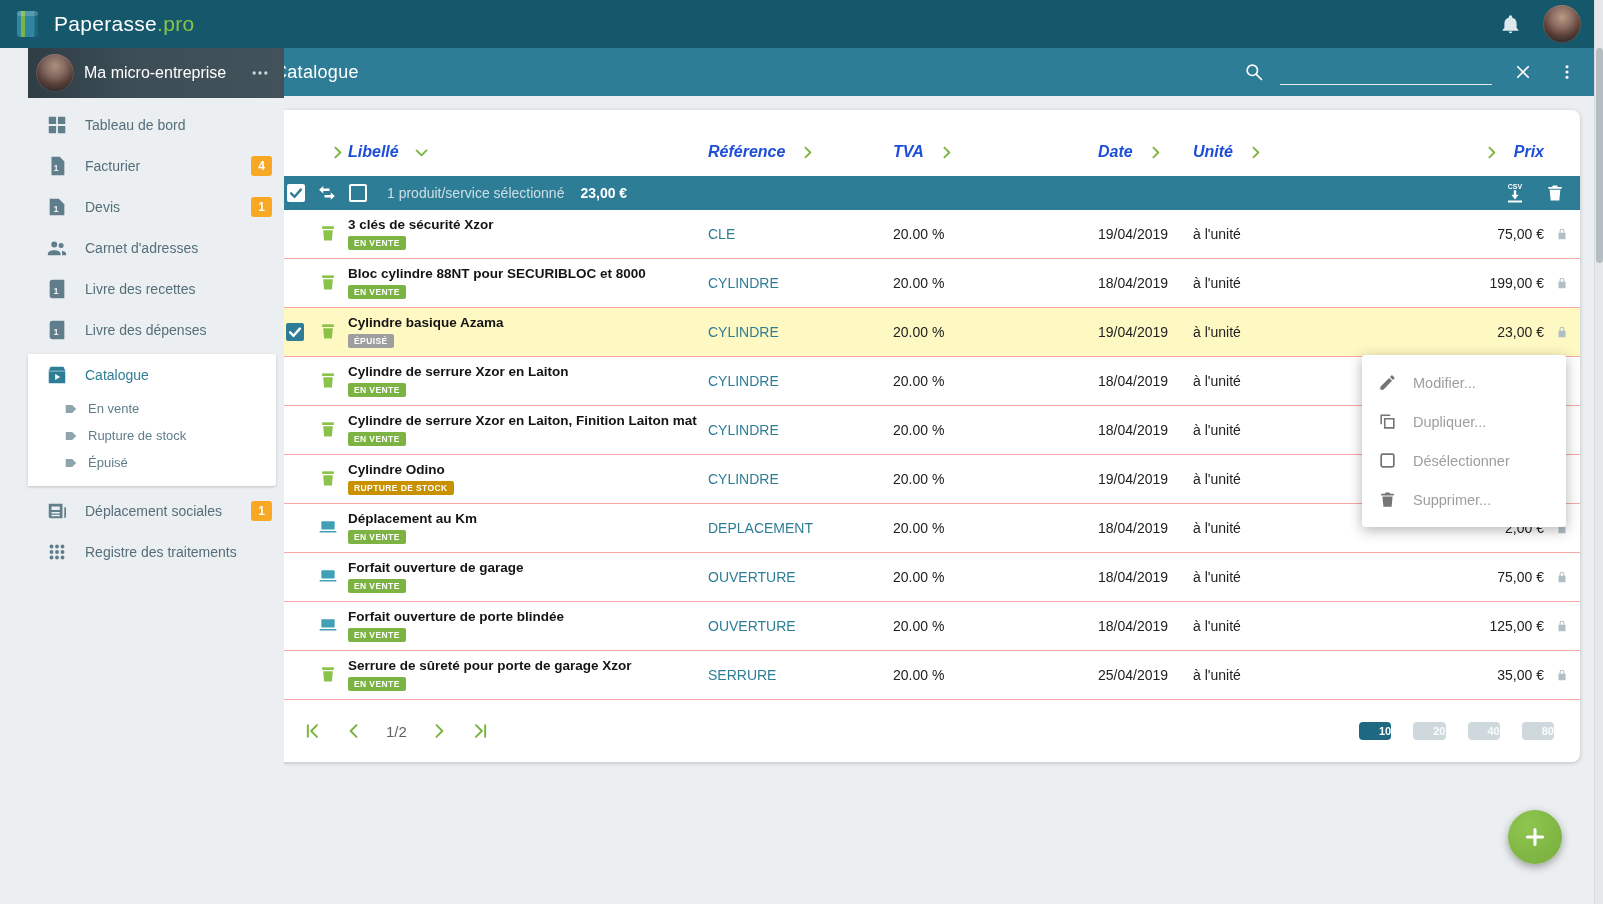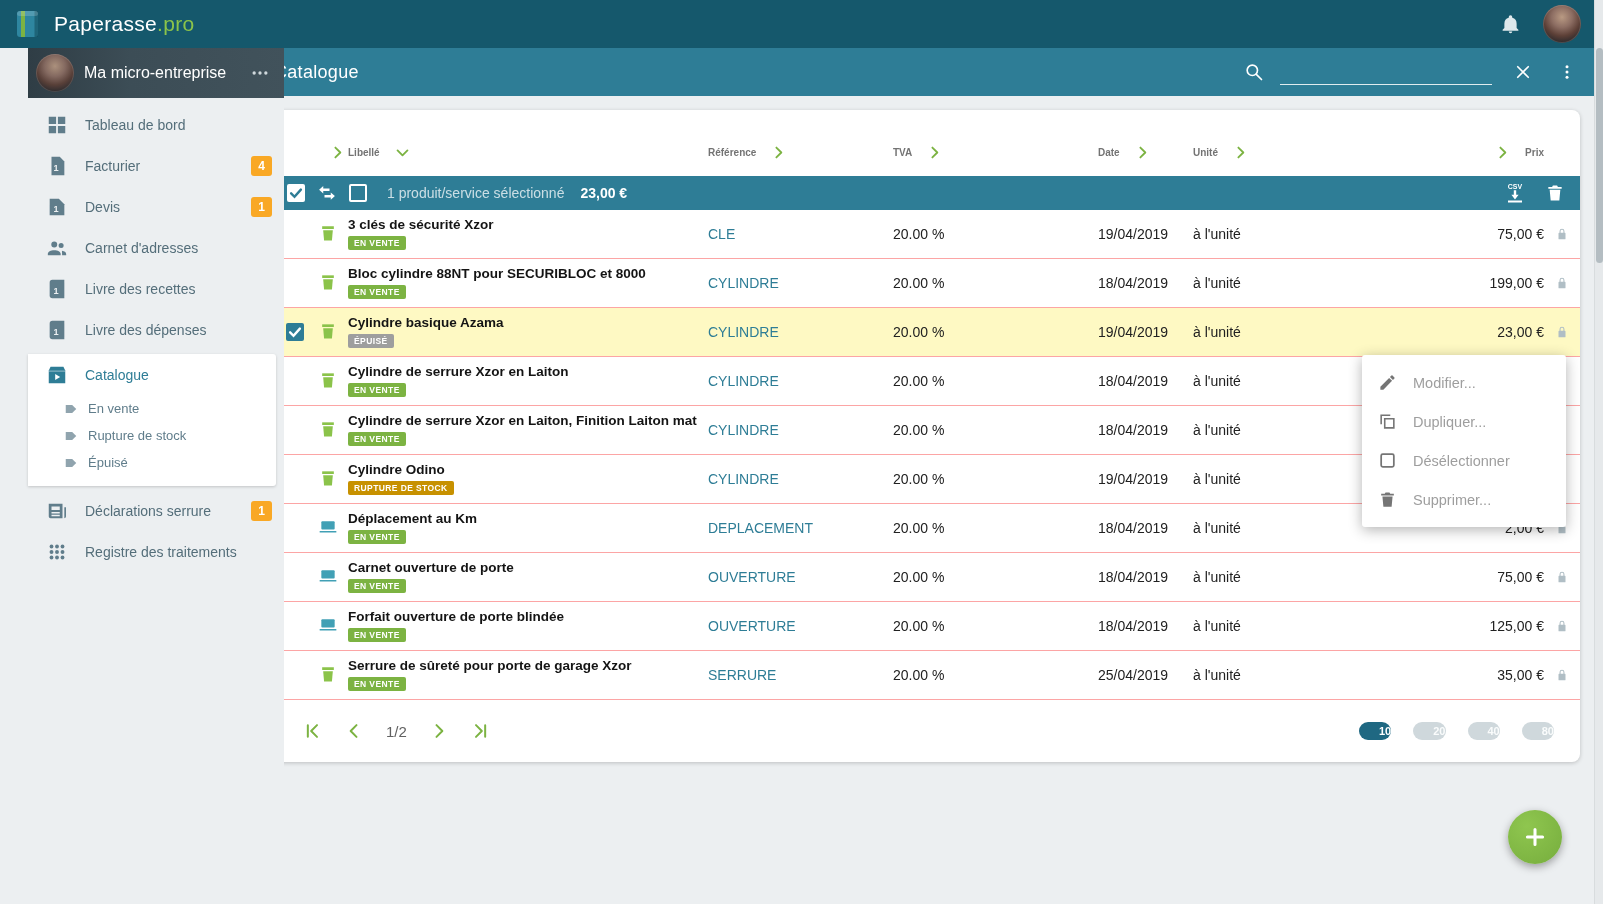--- a/index.html
+++ b/index.html
@@ -59,21 +59,21 @@
   .search-input{width:212px;height:26px;background:transparent;border:none;border-bottom:1px solid rgba(255,255,255,.85);color:#fff;font-size:14px;outline:none;font-family:"Liberation Sans",sans-serif;}
   .close-icon{width:18px;height:18px;color:#fff;cursor:pointer;margin-left:6px;}
   .dots-icon{width:18px;height:18px;color:#fff;cursor:pointer;margin-left:10px;}
 
   
   .content{position:absolute;left:256px;top:96px;right:9px;bottom:0;}
   .card{margin:14px 14px 0 16px;width:1308px;background:#fff;border-radius:8px;box-shadow:0 1px 4px rgba(0,0,0,.2);padding-top:18px;overflow:hidden;}
 
   .grid{display:grid;grid-template-columns:46px 30px 360px 185px 195px 105px 270px 81px 36px;align-items:center;}
 
-  .thead{height:48px;font-size:10px;font-weight:bold;color:#737373;}
+  .thead{height:48px;font-size:16px;font-weight:bold;color:#1d4ed8;font-style:italic;}
   .th{display:flex;align-items:center;gap:14px;white-space:nowrap;}
   .chev{width:17px;height:17px;color:var(--c-green);flex:none;cursor:pointer;}
   .th-leadchev{justify-content:flex-end;padding-right:2px;}
   .th-price{justify-content:flex-end;}
   .th-date{padding-left:10px;}
 
   
   .selbar{height:34px;background:var(--c-header);display:flex;align-items:center;padding:0 15px;gap:10px;}
   .cb{width:18px;height:18px;border-radius:2px;flex:none;cursor:pointer;}
   .cb.checked-white{background:#fff;color:var(--c-header);}
@@ -104,21 +104,21 @@
   .c.date{padding-left:10px;}
   .c.price{text-align:right;font-weight:500;}
   .c.lock{display:flex;justify-content:center;}
   .lock-icon{width:14px;height:14px;color:#b0bec5;}
 
   
   .pager{height:62px;display:flex;align-items:center;padding:0 26px 0 30px;}
   .pg-btn{width:20px;height:20px;color:var(--c-green);cursor:pointer;margin-right:22px;flex:none;}
   .pg-label{font-size:15px;color:#616161;margin-right:22px;}
   .pg-sizes{margin-left:auto;display:flex;align-items:center;gap:22px;}
-  .pg-size{min-width:26px;height:18px;border-radius:9px;background:#cfd8dc;color:#fafcfc;font-size:11px;font-weight:bold;display:inline-flex;align-items:center;justify-content:center;cursor:pointer;border:none;font-family:"Liberation Sans",sans-serif;padding-left:20px;}
+  .pg-size{min-width:26px;height:18px;border-radius:4px;background:#cfd8dc;color:#fafcfc;font-size:11px;font-weight:bold;display:inline-flex;align-items:center;justify-content:center;cursor:pointer;border:none;font-family:"Liberation Sans",sans-serif;padding-left:20px;}
   .pg-size.active{background:#1f6882;color:#fff;}
 
   
   .ctx-menu{position:absolute;left:1362px;top:355px;width:204px;background:#fff;border-radius:3px;box-shadow:0 3px 14px rgba(0,0,0,.3);padding:8px 0;z-index:70;}
   .ctx-item{height:39px;display:flex;align-items:center;gap:16px;padding:0 16px;cursor:pointer;text-align:center;}
   .ctx-item .icon{width:19px;height:19px;color:#757575;flex:none;}
   .ctx-label{font-size:14.5px;color:#9e9e9e;white-space:nowrap;}
 
   
   .fab{position:absolute;left:1508px;top:810px;width:54px;height:54px;border-radius:50%;border:none;background:radial-gradient(circle at 35% 30%, #8fc64f, #76ad3d);box-shadow:0 3px 8px rgba(0,0,0,.35);cursor:pointer;display:flex;align-items:center;justify-content:center;z-index:55;}
@@ -258,21 +258,21 @@
             <span>Épuisé</span>
           </div>
         </div>
         <div class="side-item">
           <span class="icon ">
             <svg viewBox="0 0 24 24">
               <path fill="currentColor" d="M3 4h15v16H5a2 2 0 0 1-2-2zm17 4h1.8v10a2 2 0 0 1-2 2H20z"></path>
               <path fill="#eceff1" d="M6 7h9v4H6zm0 6h9v1.6H6zm0 3.2h9v1.6H6z"></path>
             </svg>
           </span>
-          <span class="side-label">Déclarations serrure</span>
+          <span class="side-label">Déplacement sociales</span>
           <span class="badge">1</span>
         </div>
         <div class="side-item">
           <span class="icon ">
             <svg viewBox="0 0 24 24">
               <circle cx="6" cy="6" r="2.1" fill="currentColor"></circle>
               <circle cx="12" cy="6" r="2.1" fill="currentColor"></circle>
               <circle cx="18" cy="6" r="2.1" fill="currentColor"></circle>
               <circle cx="6" cy="12" r="2.1" fill="currentColor"></circle>
               <circle cx="12" cy="12" r="2.1" fill="currentColor"></circle>
@@ -571,21 +571,21 @@
           </div>
           <div class="trow grid">
             <div class="c sel"></div>
             <div class="c picon"><span class="icon service">
                 <svg viewBox="0 0 24 24">
                   <rect x="4" y="5" width="16" height="10" rx="1.2" fill="currentColor"></rect>
                   <path fill="currentColor" d="M2 16.8h20v1.8H2z"></path>
                 </svg>
               </span></div>
             <div class="c lbl">
-              <span class="plabel">Carnet ouverture de porte</span>
+              <span class="plabel">Forfait ouverture de garage</span>
               <span class="pbadge sale">EN VENTE</span>
             </div>
             <div class="c ref">OUVERTURE</div>
             <div class="c tva">20.00 %</div>
             <div class="c date">18/04/2019</div>
             <div class="c unit">à l'unité</div>
             <div class="c price">75,00 €</div>
             <div class="c lock">
               <span class="icon lock-icon">
                 <svg viewBox="0 0 24 24">

